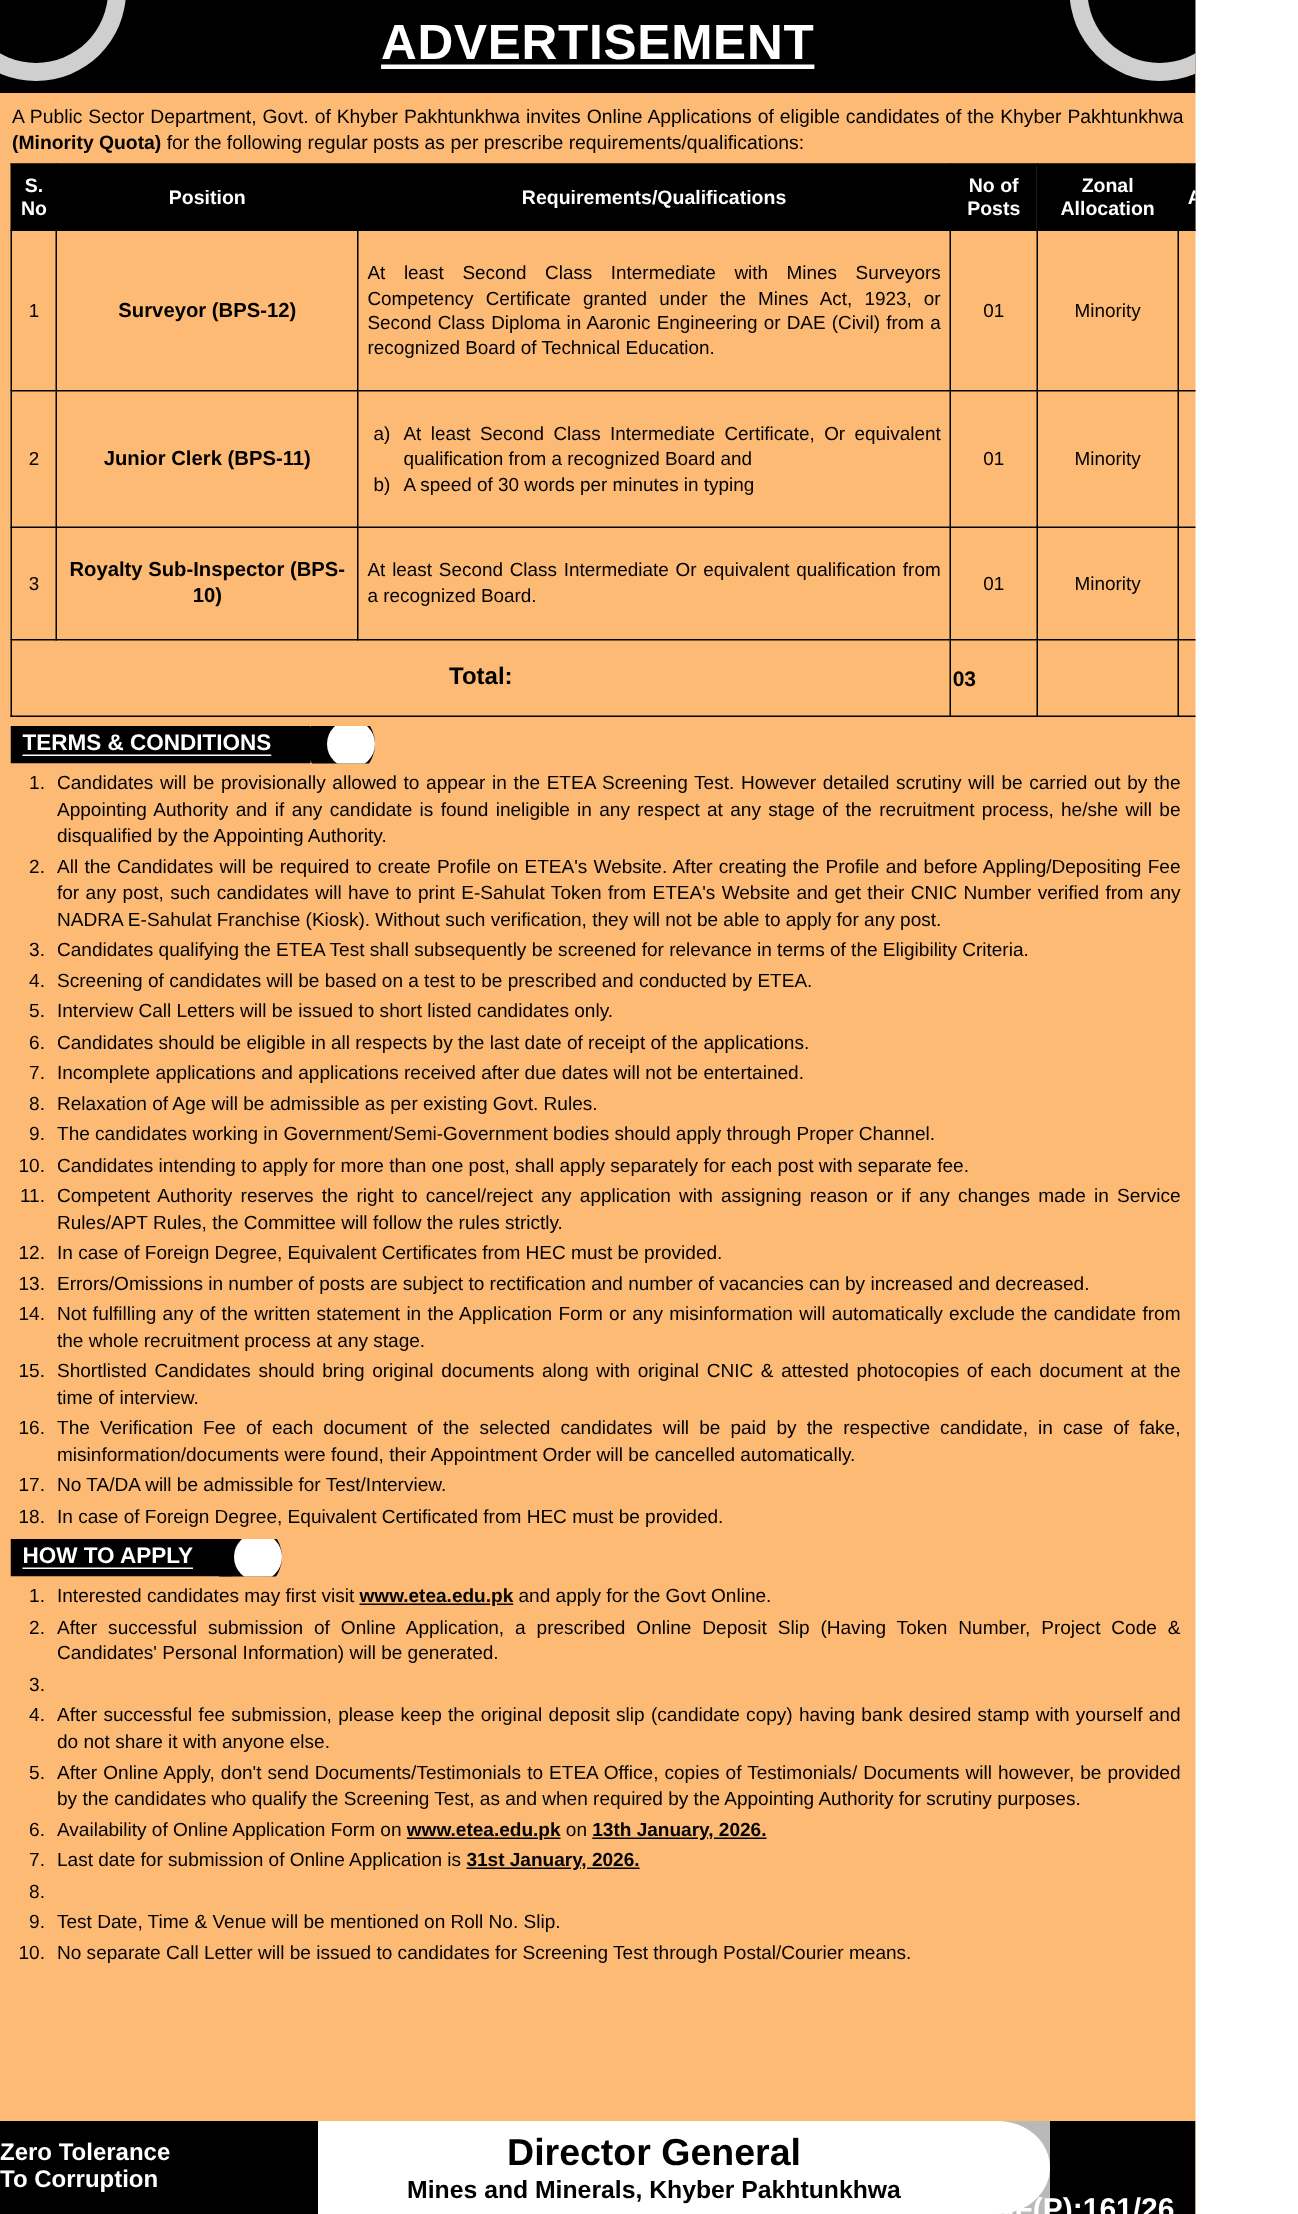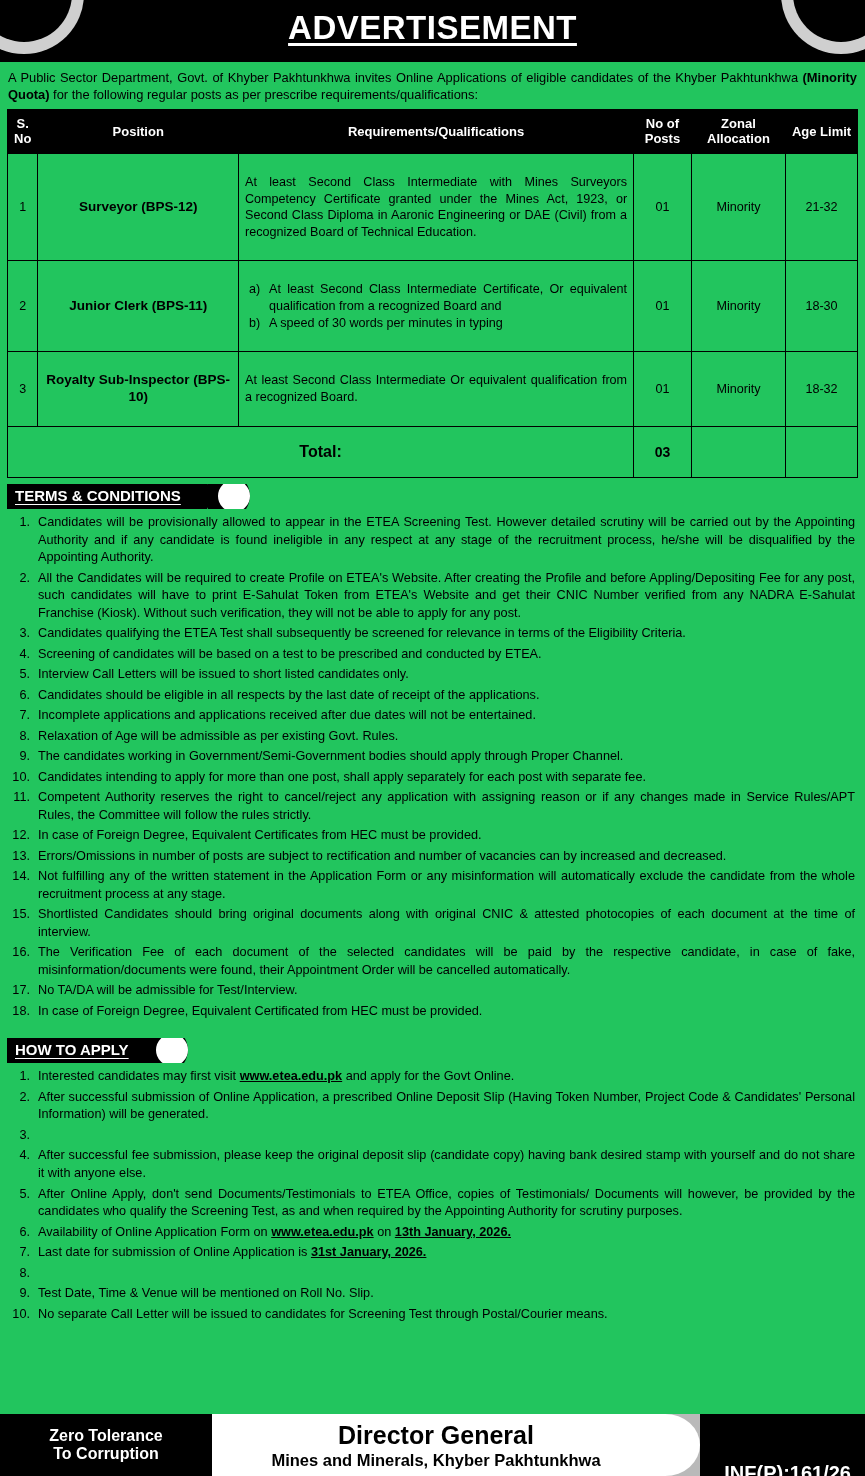--- a/index.html
+++ b/index.html
@@ -6,24 +6,24 @@
   html, body { margin: 0; padding: 0; }
   body {
     width: 865px;
     height: 1476px;
     background: #ffffff;
     font-family: "Liberation Sans", sans-serif;
     color: #000000;
     font-size: 12.5px;
   }
   .page {
-    width: 865px;
+    width: 797px;
     height: 1476px;
     position: relative;
-    background: #22c55e;
+    background: #fdba74;
     overflow: hidden;
   }
 
   
   .header {
     position: relative;
     height: 62px;
     background: #000000;
     overflow: hidden;
   }
@@ -116,21 +116,20 @@
   }
   .req-list li .lbl { width: 14px; flex: none; }
   .req-list li .txt { flex: 1; }
   td.total {
     text-align: center;
     font-weight: bold;
     font-size: 16px;
     padding: 16px 0;
   }
   td.total-val {
-    text-align: center;
     font-weight: bold;
     font-size: 14px;
   }
 
   
   .banner {
     position: relative;
     height: 25px;
     margin: 6px 7px 2px 7px;
     overflow: hidden;
@@ -199,21 +198,21 @@
   }
   .footer-left {
     position: absolute;
     left: 0; top: 0;
     width: 212px; height: 62px;
     background: #000000;
     color: #ffffff;
     display: flex;
     flex-direction: column;
     justify-content: center;
-    align-items: center;
+    align-items: flex-start;
     font-weight: bold;
     font-size: 16px;
     line-height: 1.15;
     z-index: 3;
   }
   .footer-center {
     position: absolute;
     left: 206px; top: 0;
     width: 460px; height: 62px;
     background: #ffffff;
@@ -419,21 +418,21 @@
       <li>
           <span class="num">17.</span>
           <span class="body">No TA/DA will be admissible for Test/Interview.</span>
         </li>
       <li>
           <span class="num">18.</span>
           <span class="body">In case of Foreign Degree, Equivalent Certificated from HEC must be provided.</span>
         </li>
     </ol>
 
-    <div class="banner" style="margin-top:16px;padding-left:36px;">
+    <div class="banner" style="margin-top:4px;padding-left:36px;">
       <div class="banner-round" style="left:135px;"></div>
       <div class="banner-round-inner" style="left:149px;"></div>
       <div class="banner-bar">HOW TO APPLY</div>
     </div>
 
     <ol class="nums" id="apply-list">
         <li>
           <span class="num">1.</span>
           <span class="body"><span>Interested candidates may first visit </span><span class="u">www.etea.edu.pk</span><span> and apply for the Govt Online.</span></span>
         </li>

